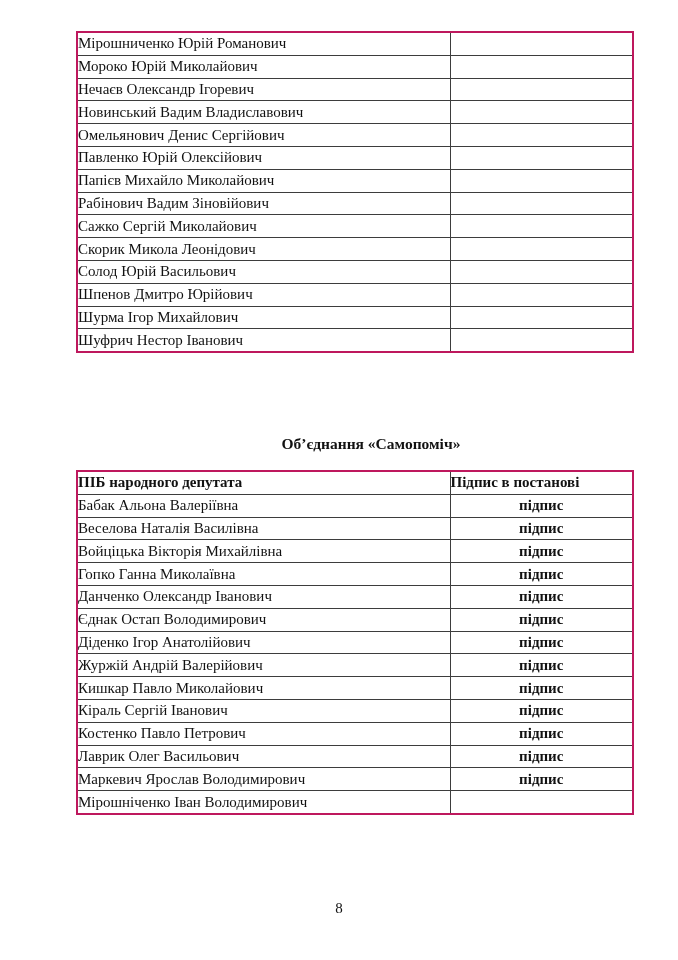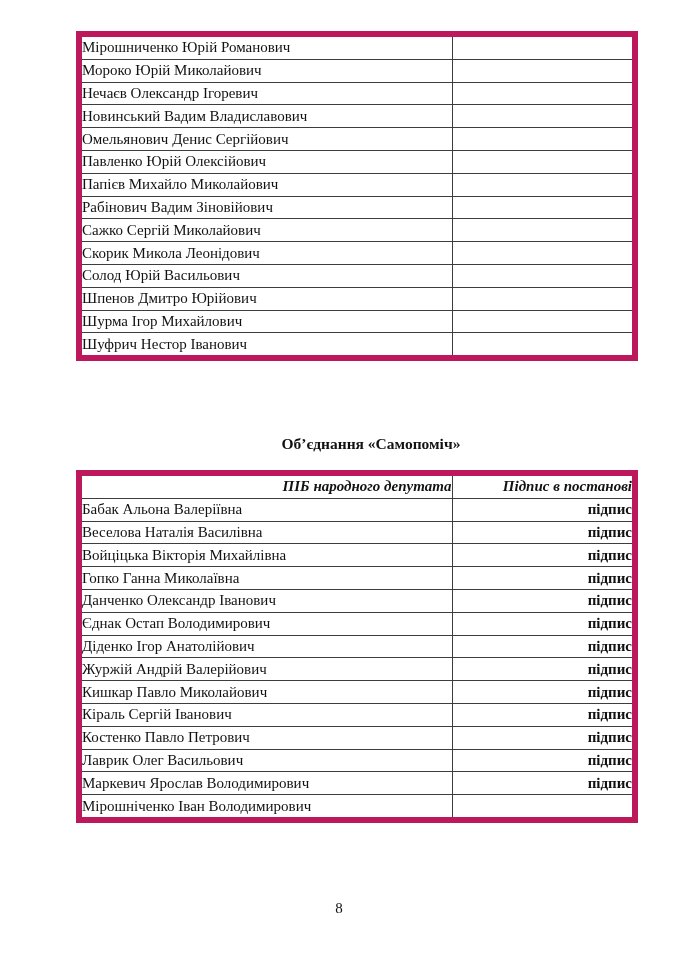--- a/index.html
+++ b/index.html
@@ -26,35 +26,34 @@
   #table1 { top: 31px; }
   #table2 { top: 470px; }
   .doc-table td, .doc-table th {
     border: 1px solid #3d3d3d;
     height: 21.8px;
     padding: 0;
     vertical-align: middle;
     overflow: hidden;
     white-space: nowrap;
   }
-  .doc-table { border: 6px solid #be185d; }
+  .doc-table { border: 2px solid #be185d; }
   .col-name { width: 373px; }
   .col-sig  { width: 183px; }
   .name-cell {
     text-align: left;
     padding-left: 3px;
   }
   .sig-cell {
-    text-align: right;
+    text-align: center;
     font-weight: bold;
   }
   .doc-table th {
     font-weight: bold;
-    text-align: right;
-    font-style: italic;
+    text-align: left;
   }
   .section-heading {
     position: absolute;
     left: 76px;
     top: 435px;
     width: 556px;
     text-align: center;
     font-weight: bold;
     font-size: 15.5px;
     padding-left: 34px;

